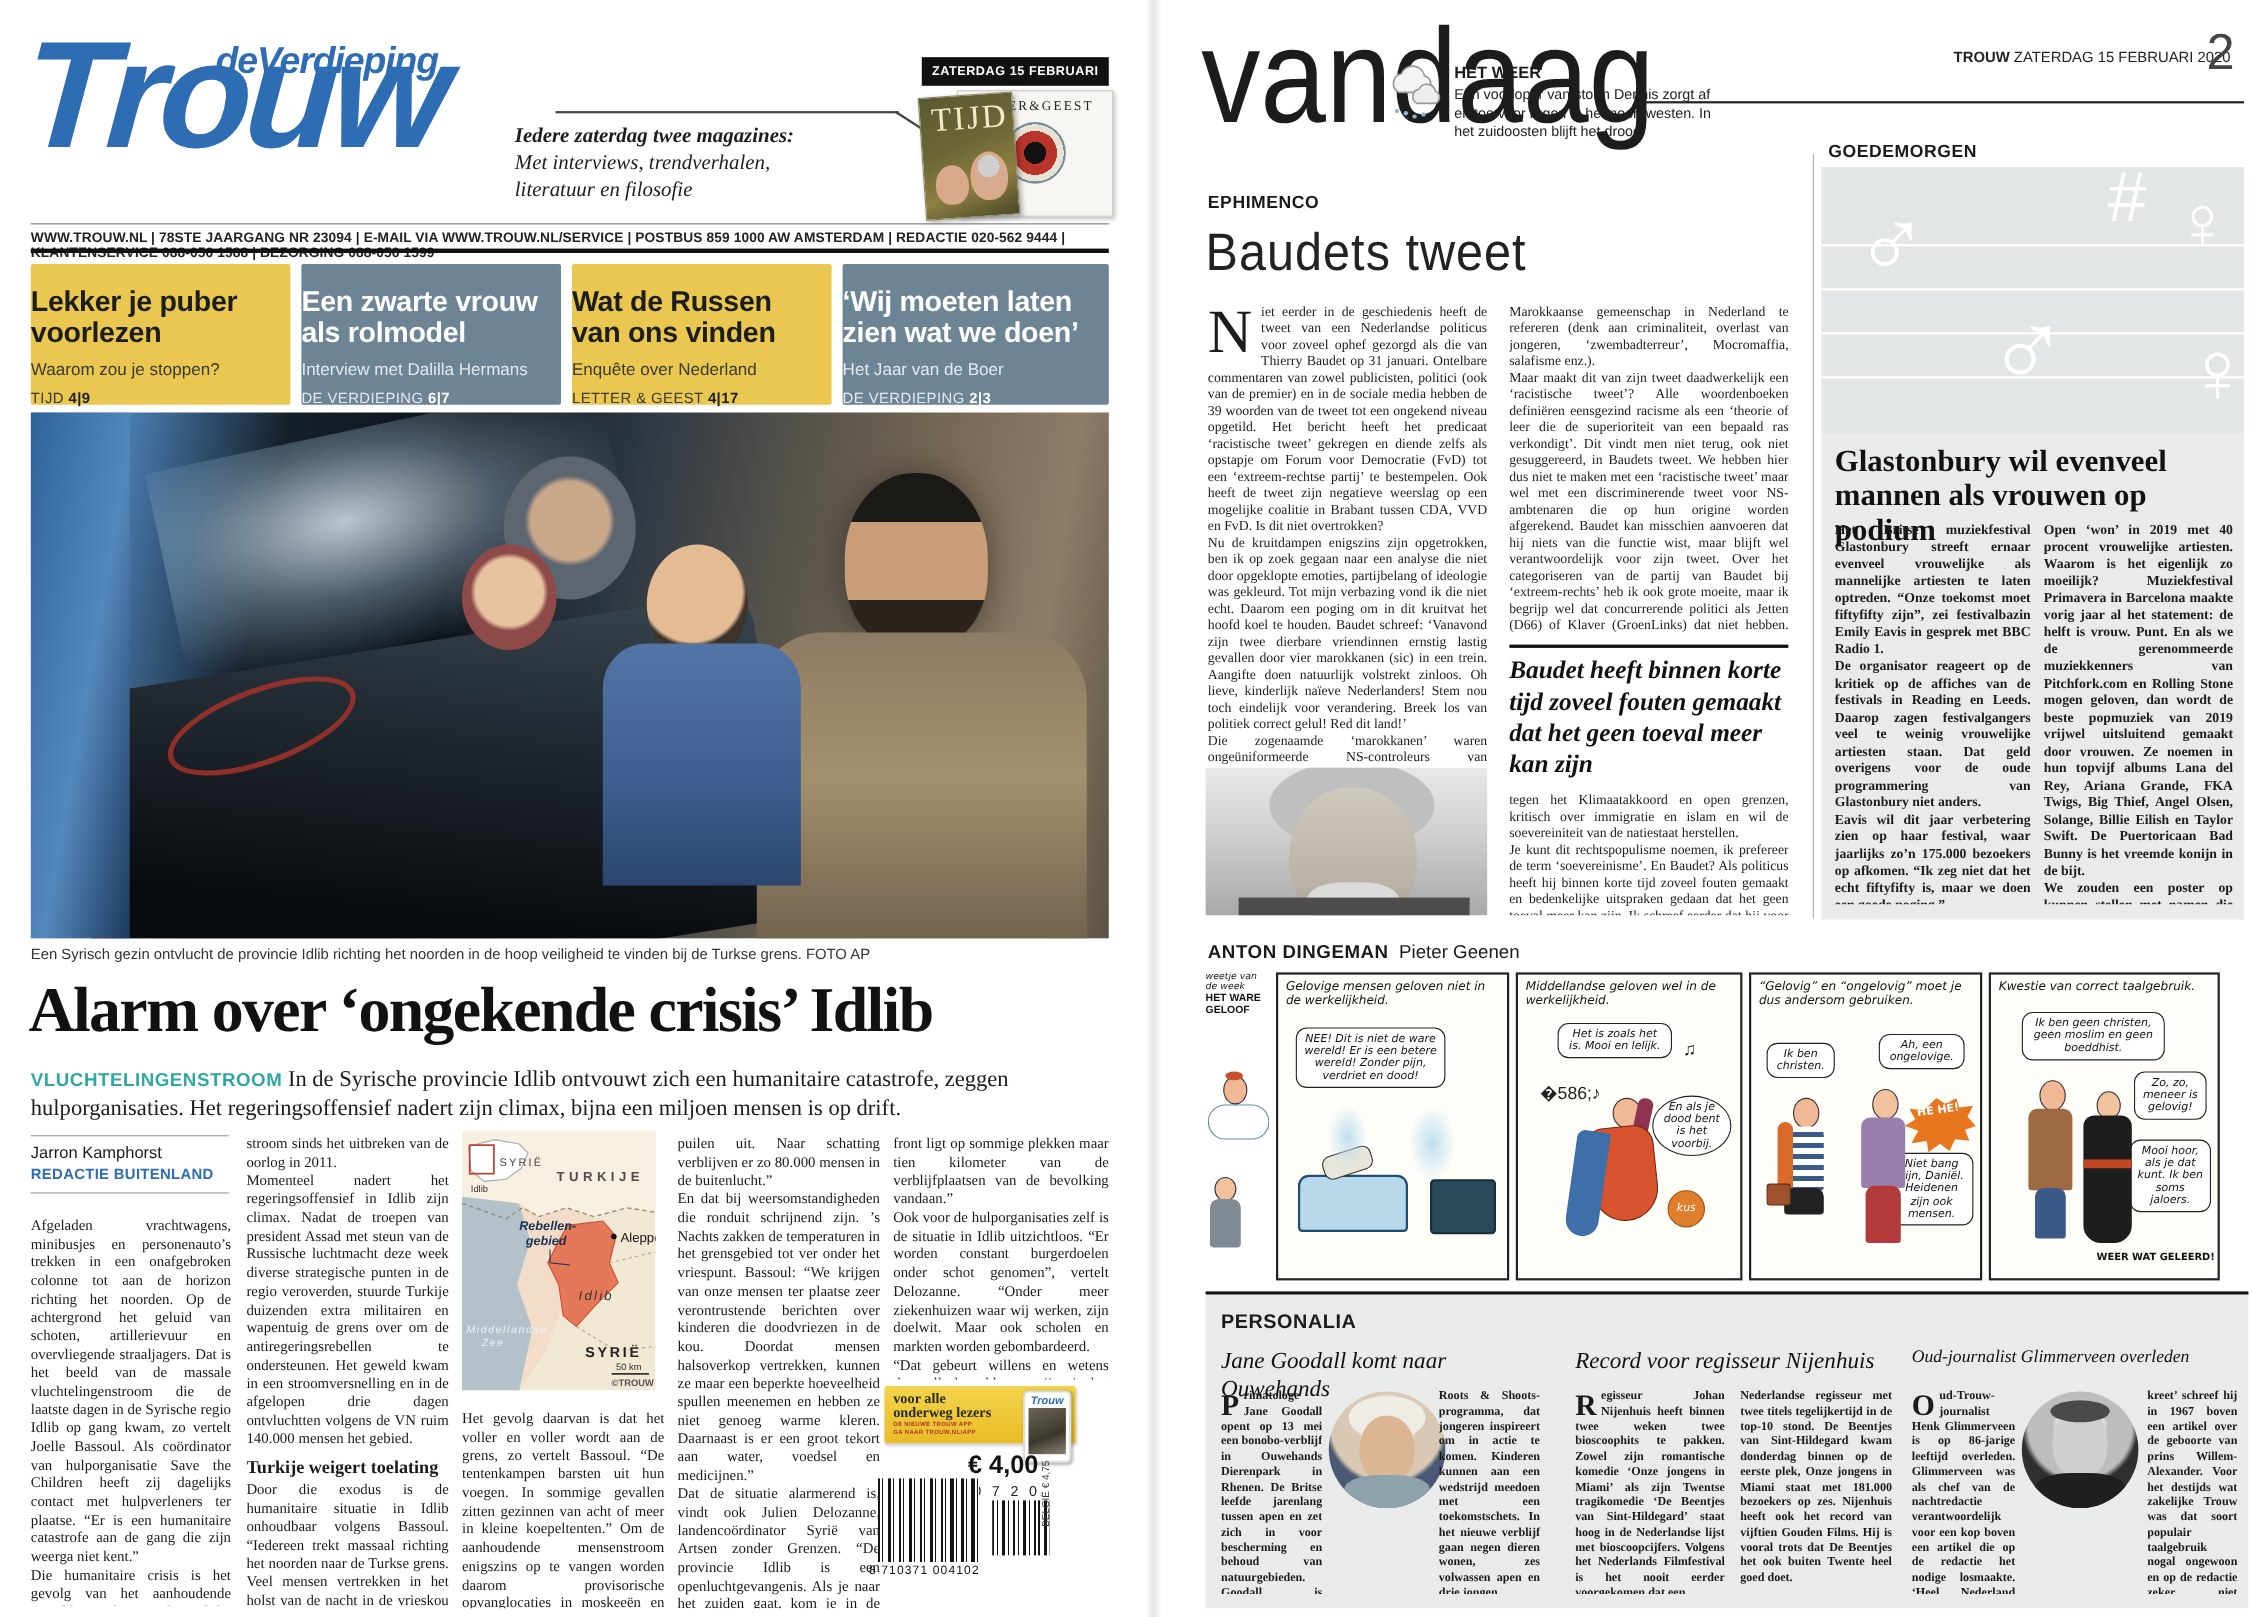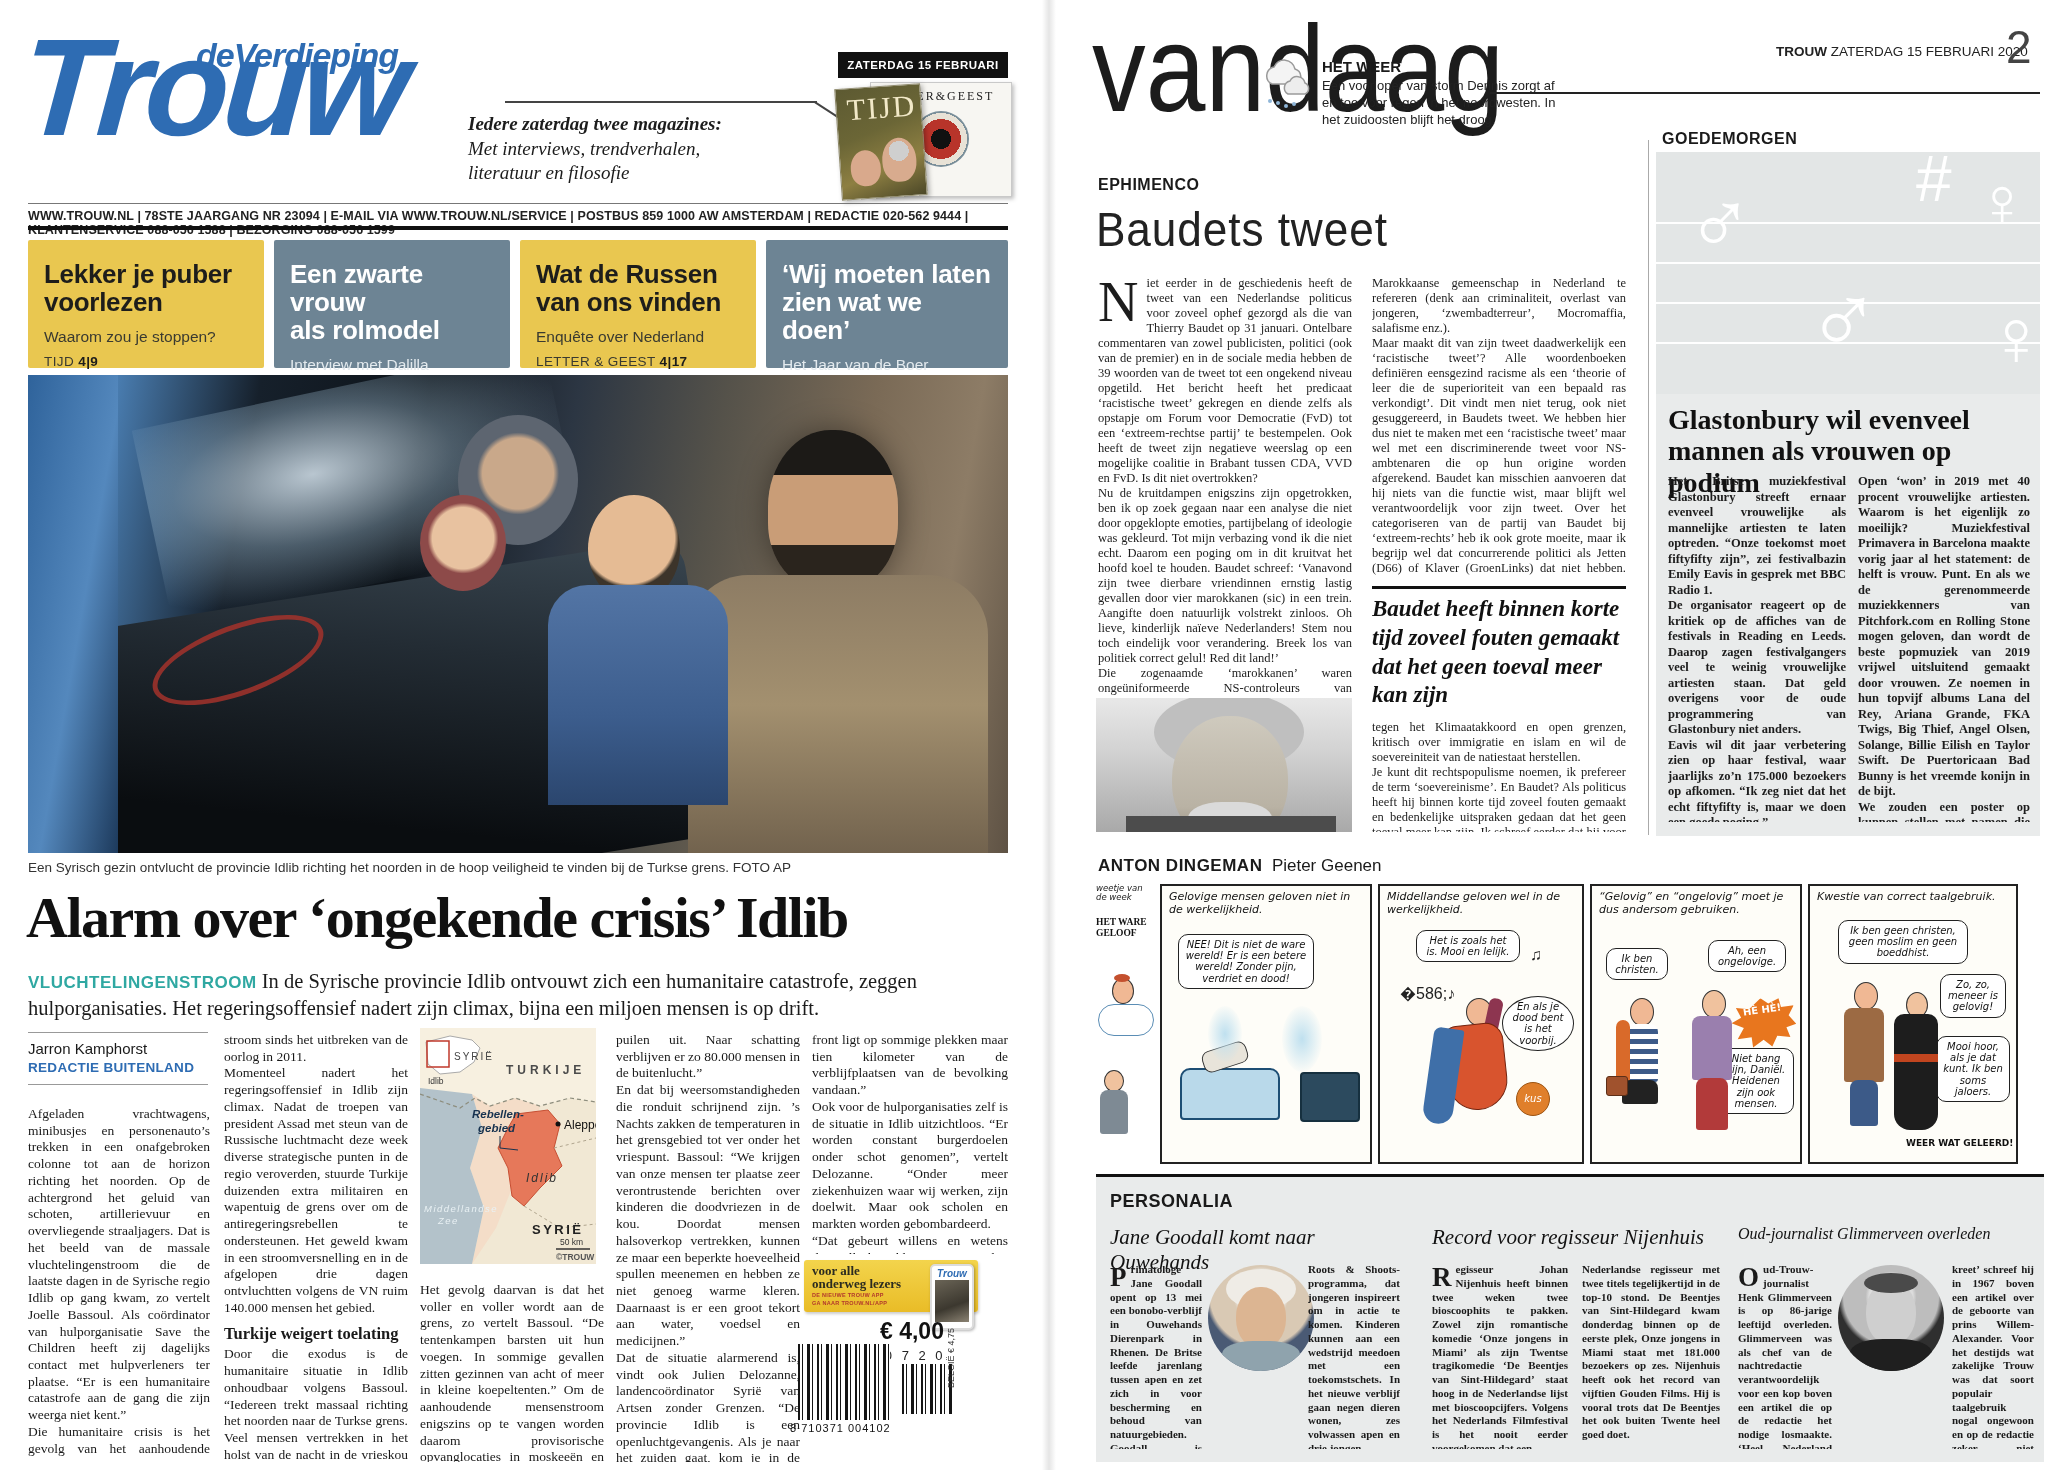--- a/index.html
+++ b/index.html
@@ -7,21 +7,21 @@
        font-family:"Liberation Sans",sans-serif;color:#1a1a1a;overflow:hidden}
   .abs{position:absolute}
   .serif{font-family:"Liberation Serif",serif}
   .just{text-align:justify}
   .pre{white-space:pre-line}
   .bodytxt{font-family:"Liberation Serif",serif;font-size:13.5px;line-height:1.24;color:#191919;overflow:hidden}
   .smallbody{font-family:"Liberation Serif",serif;font-size:12.5px;line-height:1.2;color:#1c1c1c;overflow:hidden}
   
   .brand{color:#2e6cb3;font-style:italic;font-weight:bold}
   
-  .teaser{border-radius:2px;padding:20px 16px 0 16px;box-sizing:border-box}
+  .teaser{border-radius:2px;padding:20px 16px 0 0;box-sizing:border-box}
   .t-yellow{background:#e9c750;color:#1d1d1b}
   .t-slate{background:#6d8494;color:#ffffff}
   .teaser .tt{font-size:26px;font-weight:bold;line-height:1.08;letter-spacing:-0.3px;white-space:pre-line}
   .teaser .ts{font-size:15.5px;margin-top:12px}
   .teaser .tp{font-size:13.5px;margin-top:8px;letter-spacing:0.4px}
   .t-yellow .ts,.t-yellow .tp{color:#3a3a30}
   .t-slate .ts,.t-slate .tp{color:#e3eaee}
   .teaser .pg{font-weight:bold}
   .t-yellow .pg{color:#1d1d1b}.t-slate .pg{color:#fff}
   
@@ -270,21 +270,21 @@
 
   <div class="abs" style="left:42px;top:856px;font-size:17px">
     <span style="font-weight:bold;letter-spacing:0.5px">ANTON DINGEMAN</span>&nbsp;
     <span>Pieter Geenen</span>
   </div>
 
   <div class="abs" style="left:40px;top:884px;width:950px;height:280px">
 
     <div class="abs" style="left:0;top:0;width:58px;height:280px;overflow:hidden">
       <div style="font-family:'DejaVu Sans',sans-serif;font-style:italic;font-size:8.5px;line-height:1.1;color:#222">weetje van de week</div>
-      <div style="font-family:Liberation Serif, serif;font-weight:bold;font-size:9.5px;line-height:1.15;margin-top:14px;color:#111">HET WARE GELOOF</div>
+      <div style="font-family:Liberation Sans, sans-serif;font-weight:bold;font-size:9.5px;line-height:1.15;color:#111">HET WARE GELOOF</div>
       <div class="abs" style="left:2px;top:120px;width:54px;height:30px;border-radius:20px;background:#fff;border:1.5px solid #5a8db5"></div>
       <div class="fig-head" style="left:16px;top:94px;width:20px;height:24px;background:#f0b894;border:1px solid #333"></div>
       <div class="fig-head" style="left:18px;top:90px;width:16px;height:8px;background:#c4502e"></div>
       <div class="fig-head" style="left:8px;top:186px;width:18px;height:20px;background:#f0c29e;border:1px solid #333"></div>
       <div class="fig-body" style="left:4px;top:206px;width:28px;height:44px;background:#7e8a94"></div>
     </div>
 
     <div class="panel" style="left:64px;top:0;width:212px;height:280px">
       <div class="panel-cap">Gelovige mensen geloven niet in de werkelijkheid.</div>
       <div class="bubble" style="left:16px;top:48px;width:136px">NEE! Dit is niet de ware wereld! Er is een betere wereld! Zonder pijn, verdriet en dood!</div>

